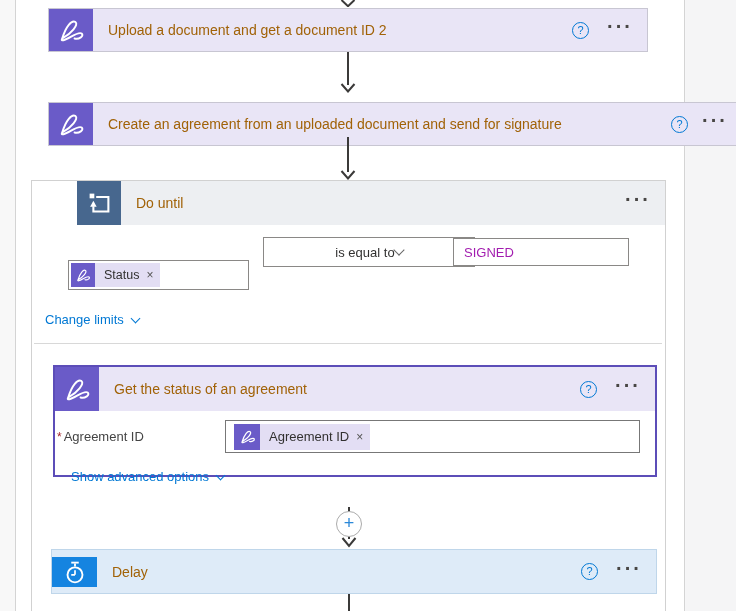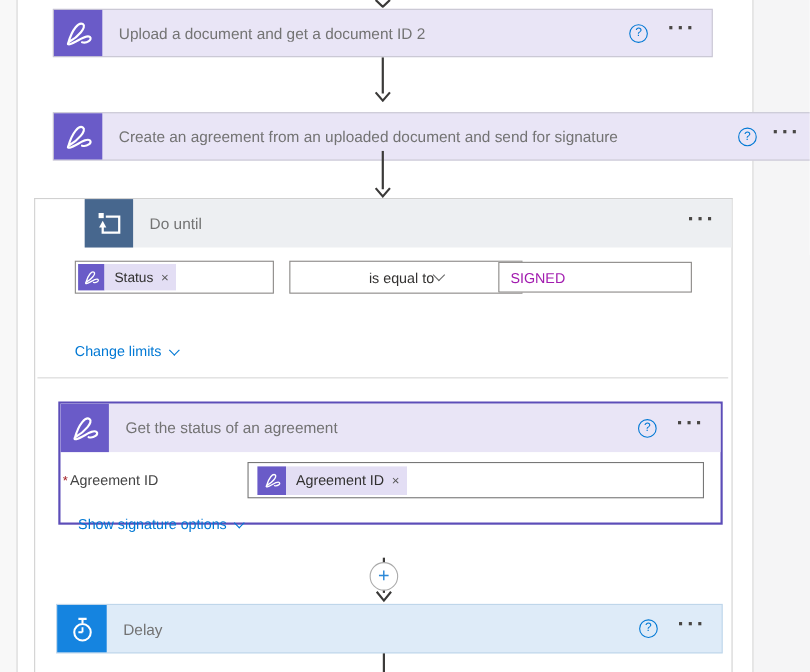--- a/index.html
+++ b/index.html
@@ -25,21 +25,21 @@
   }
   .icon-tile {
     width:44px; min-width:44px; display:flex; align-items:center; justify-content:center;
   }
   .tile-purple { background:#6A5BC8; }
   .tile-slate  { background:#47678E; }
   .tile-blue   { background:#1584E0; }
   .card-head-body {
     flex:1; display:flex; align-items:center; padding:0 14px 0 15px;
   }
-  .card-title { font-size:14px; color:#737373; white-space:nowrap; overflow:hidden; }
+  .card-title { font-size:14px; color:#a16207; white-space:nowrap; overflow:hidden; }
   .spacer { flex:1; }
   .help-badge {
     width:17px; height:17px; border:1.4px solid #0078D4; border-radius:50%;
     color:#0078D4; font-size:11px; line-height:14px; text-align:center;
     margin-right:18px; cursor:pointer; flex:none;
   }
   .ellipsis {
     font-size:20px; letter-spacing:2px; color:#484644; line-height:10px;
     padding-bottom:8px; cursor:pointer; flex:none; font-weight:bold;
   }
@@ -53,21 +53,21 @@
     position:absolute; left:31px; top:180px; width:635px; height:431px;
     background:#ffffff; border:1px solid #D1D1D1; border-bottom:none;padding-left:45px;
   }
   .scope-header {
     display:flex; align-items:stretch; height:44px; background:#EDEFF2; cursor:pointer;
   }
   .divider { position:absolute; left:2px; top:162px; width:628px; height:1px; background:#D8D8D8; }
 
   .cond-box {
     position:absolute; display:flex; align-items:center;
-    border:1px solid #8A8886; background:#fff; height:30px; padding:2px;
+    border:1px solid #8A8886; background:#fff; height:30px; padding:2px;margin-top:23px;
   }
   .token-pill { display:flex; align-items:center; height:24px; cursor:default; }
   .token-mini-icon {
     width:24px; height:24px; background:#6A5BC8; display:flex; align-items:center; justify-content:center; flex:none;
   }
   .token-label {
     background:#E3DEF4; height:24px; display:flex; align-items:center;
     font-size:12.5px; padding:0 7px 0 9px; color:#323130; white-space:nowrap;
   }
   .token-x { font-size:12px; color:#555; margin-left:7px; cursor:pointer; }
@@ -196,21 +196,21 @@
     </div>
 
     <div class="dropdown" style="left:231px; top:56px; width:212px;justify-content:center;">
       <span>is equal to</span>
       <span class="chev"></span>
     </div>
 
     <input class="text-input" style="left: 421px; top: 57px; width: 176px;" value="SIGNED">
 
 
-    <div class="link" style="left:36px; top:131px;">
+    <div class="link" style="left:13px; top:131px;">
       <span>Change limits</span>
       <span class="chev"></span>
     </div>
 
     <div class="divider"></div>
 
     <div class="nested-card">
       <div class="action-head">
         <div class="icon-tile tile-purple">
           <svg width="32" height="32" viewBox="0 0 36 36">
@@ -237,34 +237,34 @@
             </svg>
           </span>
           <span class="token-label">
             <span>Agreement ID</span>
             <span class="token-x">×</span>
           </span>
         </span>
       </div>
 
       <div class="link" style="left:16px; top:102px;">
-        <span>Show signature options</span>
+        <span>Show advanced options</span>
         <span class="chev"></span>
       </div>
     </div>
 
     <div class="vline" style="left:316px; top:326px; height:32px;"></div>
     <svg class="connector" style="left:309px; top:356px;" width="16" height="11">
       <path d="M1.5 1 L8 9 L14.5 1" fill="none" stroke="#3B3A39" stroke-width="2"></path>
     </svg>
     <div class="plus-circle" style="left:304px; top:330px;">
       <span>+</span>
     </div>
 
-    <div class="action-card" style="left:19px; top:368px; width:606px; height:45px; background:#DEEBF8; border-color:#BFD6EA;">
+    <div class="action-card" style="left:19px; top:368px; width:606px; height:45px; background:#DEEBF8; border-color:#BFD6EA;align-items:center;">
       <div class="icon-tile tile-blue" style="width:45px; min-width:45px;">
         <svg width="30" height="30" viewBox="0 0 32 32">
           <circle cx="16" cy="19" r="8" fill="none" stroke="#ffffff" stroke-width="2"></circle>
           <line x1="16" y1="10" x2="16" y2="7" stroke="#ffffff" stroke-width="2"></line>
           <line x1="12" y1="6" x2="20" y2="6" stroke="#ffffff" stroke-width="2"></line>
           <path d="M16 19 L16 14 M16 19 L12 19" stroke="#ffffff" stroke-width="1.8" fill="none"></path>
         </svg>
       </div>
       <div class="card-head-body">
         <span class="card-title">Delay</span>

